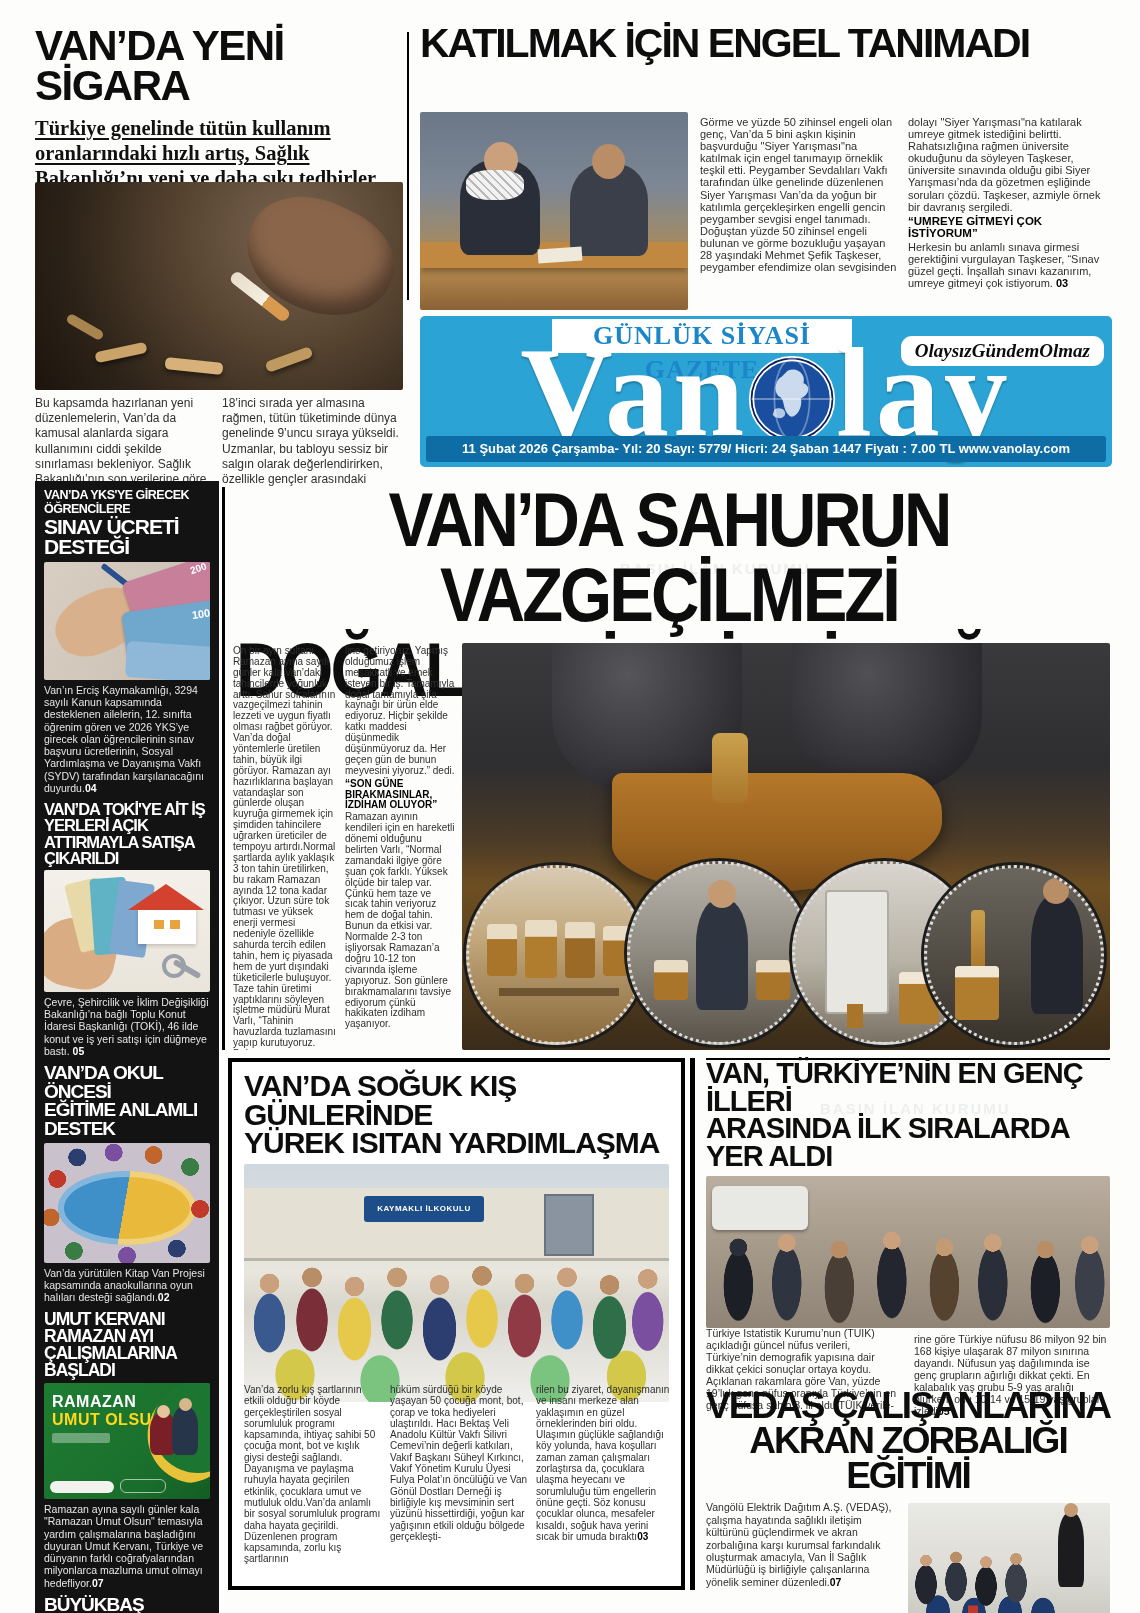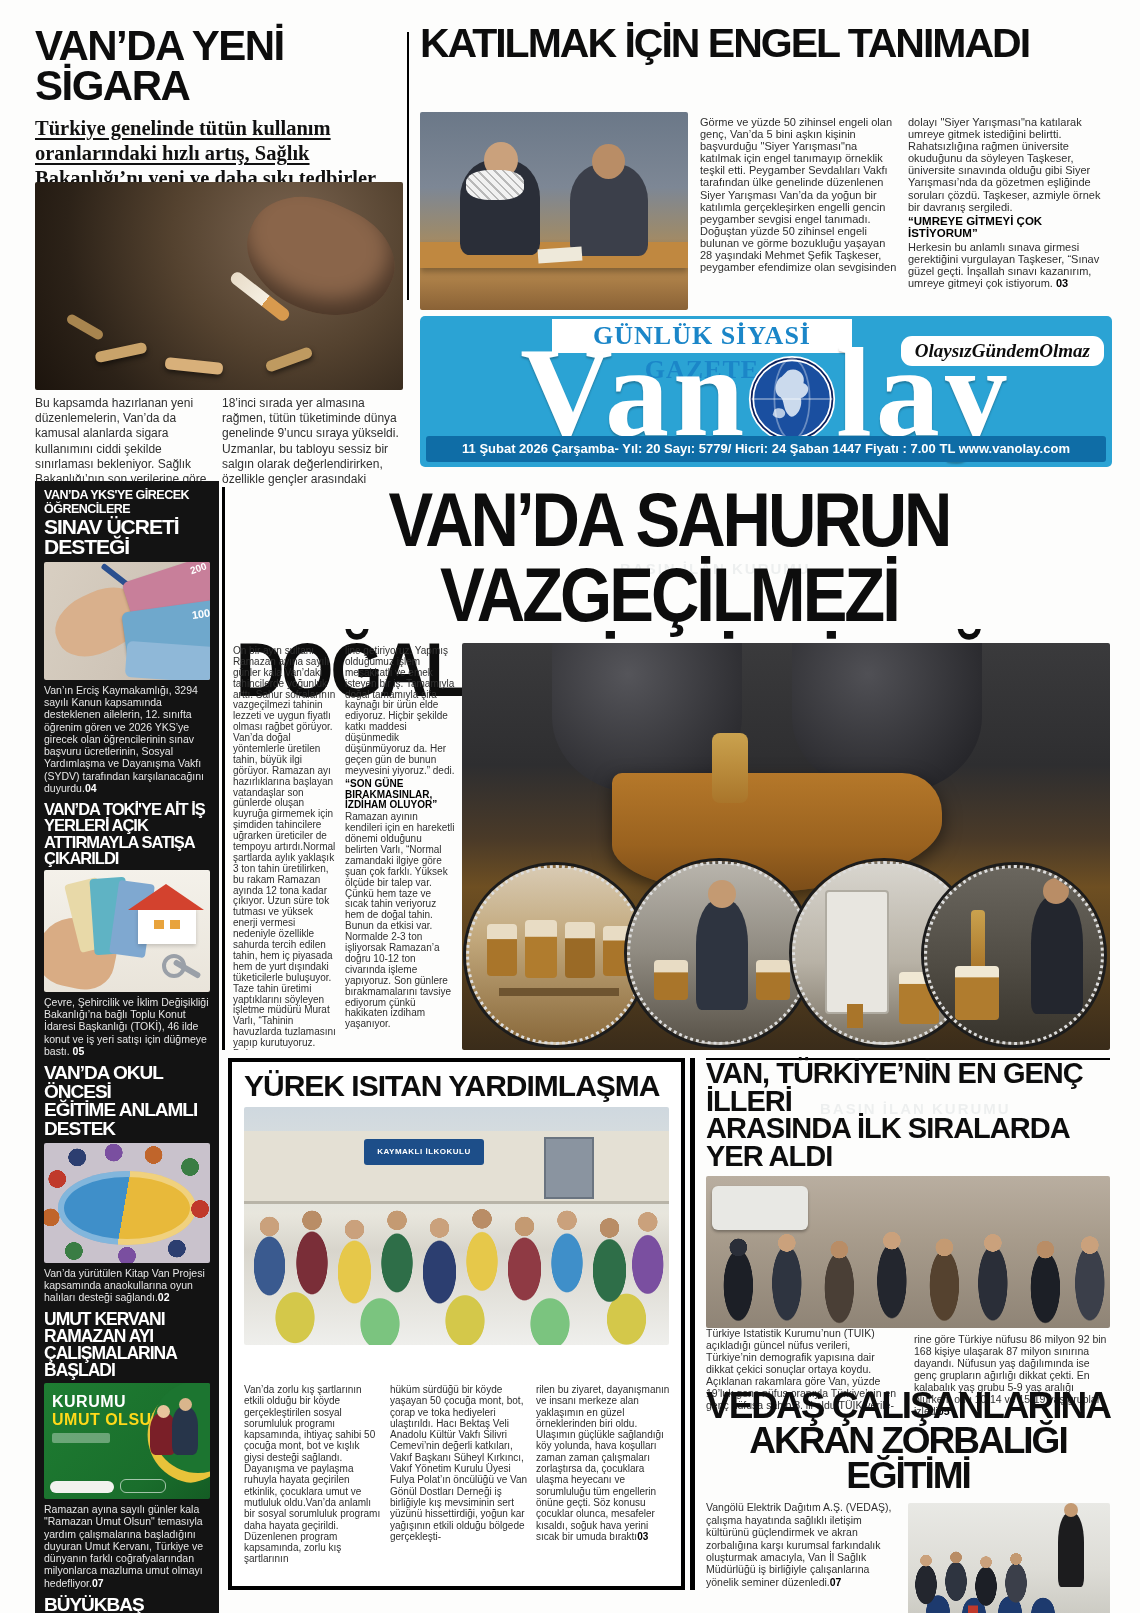--- a/index.html
+++ b/index.html
@@ -195,21 +195,21 @@
       </div>
       <div class="s-body"><span>Van’da yürütülen Kitap Van Projesi kapsamında anaokullarına oyun halıları desteği sağlandı.</span><span class="pg">02</span></div>
     </div>
 
     <div class="s-art">
       <div class="s-hl" style="font-size:17.5px;">
         <span>UMUT KERVANI RAMAZAN AYI</span>
         <span>ÇALIŞMALARINA BAŞLADI</span>
       </div>
       <div class="s-photo" style="height:116px;background:linear-gradient(135deg,#1e7d32 0%,#1a6e2c 70%,#145c24 100%);">
-        <div style="position:absolute;left:8px;top:10px;font:bold 16px 'Liberation Sans',sans-serif;color:#fff;letter-spacing:.5px;">KURUMU</div>
+        <div style="position:absolute;left:8px;top:10px;font:bold 16px 'Liberation Sans',sans-serif;color:#fff;letter-spacing:.5px;">RAMAZAN</div>
         <div style="position:absolute;left:8px;top:28px;font:bold 16px 'Liberation Sans',sans-serif;color:#ffd91a;letter-spacing:.5px;">UMUT OLSUN</div>
         <div style="position:absolute;left:8px;top:50px;width:58px;height:10px;background:rgba(255,255,255,.35);border-radius:2px;"></div>
         <div style="position:absolute;right:-24px;top:4px;width:96px;height:96px;border-radius:50%;background:#e8c33a;clip-path:circle(48px at 60% 50%);"></div>
         <div style="position:absolute;right:-34px;top:-2px;width:92px;height:92px;border-radius:50%;background:#1c7530;"></div>
         <div style="position:absolute;right:34px;top:30px;width:26px;height:42px;border-radius:40% 40% 20% 20%;background:#7a1f28;"></div>
         <div style="position:absolute;right:12px;top:24px;width:26px;height:48px;border-radius:40% 40% 20% 20%;background:#27354a;"></div>
         <div style="position:absolute;right:40px;top:22px;width:13px;height:13px;border-radius:50%;background:#e8c49c;"></div>
         <div style="position:absolute;right:18px;top:15px;width:13px;height:13px;border-radius:50%;background:#d9b58c;"></div>
         <div style="position:absolute;left:6px;bottom:6px;width:64px;height:12px;border-radius:6px;background:#f2f2ee;"></div>
         <div style="position:absolute;left:76px;bottom:6px;width:44px;height:12px;border-radius:6px;border:1px solid rgba(255,255,255,.6);"></div>
@@ -275,20 +275,21 @@
     <div class="circ" style="left:462px;top:222px;width:180px;height:180px;background:linear-gradient(180deg,#6a665e 0%,#504c44 55%,#38342c 100%);">
       <div style="left:104px;top:28px;width:52px;height:118px;border-radius:40% 40% 10% 10%;background:#23262e;"></div>
       <div style="left:116px;top:10px;width:26px;height:26px;border-radius:50%;background:#b98d66;"></div>
       <div style="left:44px;top:42px;width:14px;height:60px;background:linear-gradient(180deg,#caa24e,#a9752a);border-radius:4px;"></div>
       <div style="left:28px;top:98px;width:44px;height:54px;border-radius:4px;background:linear-gradient(180deg,#f0e8d4 20%,#b07c2e 22%);"></div>
     </div>
   </div>
 
   <div id="winter-box" class="abs" style="left:228px;top:1058px;width:457px;height:532px;">
     <div class="hl" style="font-size:30px;margin:10px 12px 6px;letter-spacing:-1px;">
+      <span>VAN’DA SOĞUK KIŞ GÜNLERİNDE</span>
       <span>YÜREK ISITAN YARDIMLAŞMA</span>
     </div>
     <div class="photo" style="position:relative;left:12px;top:0;width:425px;height:238px;background:
          linear-gradient(180deg,#cfd8df 0%,#dfe2de 30%,#e8e6dd 45%,#d8d5cc 60%,#efefec 100%);">
       <div style="left:0;top:24px;width:425px;height:70px;background:#e4e0d4;border-bottom:3px solid #b8b4a8;"></div>
       <div style="left:120px;top:32px;width:120px;height:26px;background:#1d4e89;border-radius:3px;color:#fff;font:bold 8px 'Liberation Sans',sans-serif;text-align:center;line-height:26px;letter-spacing:.5px;">KAYMAKLI İLKOKULU</div>
       <div style="left:300px;top:30px;width:46px;height:58px;background:#8a94a0;border:2px solid #6a7480;"></div>
       <div style="left:0;top:86px;width:425px;height:152px;background-image:
         radial-gradient(circle 10px at 6% 22%, #caa17c 96%, transparent),
         radial-gradient(ellipse 16px 30px at 6% 48%, #3a5a8f 96%, transparent),

